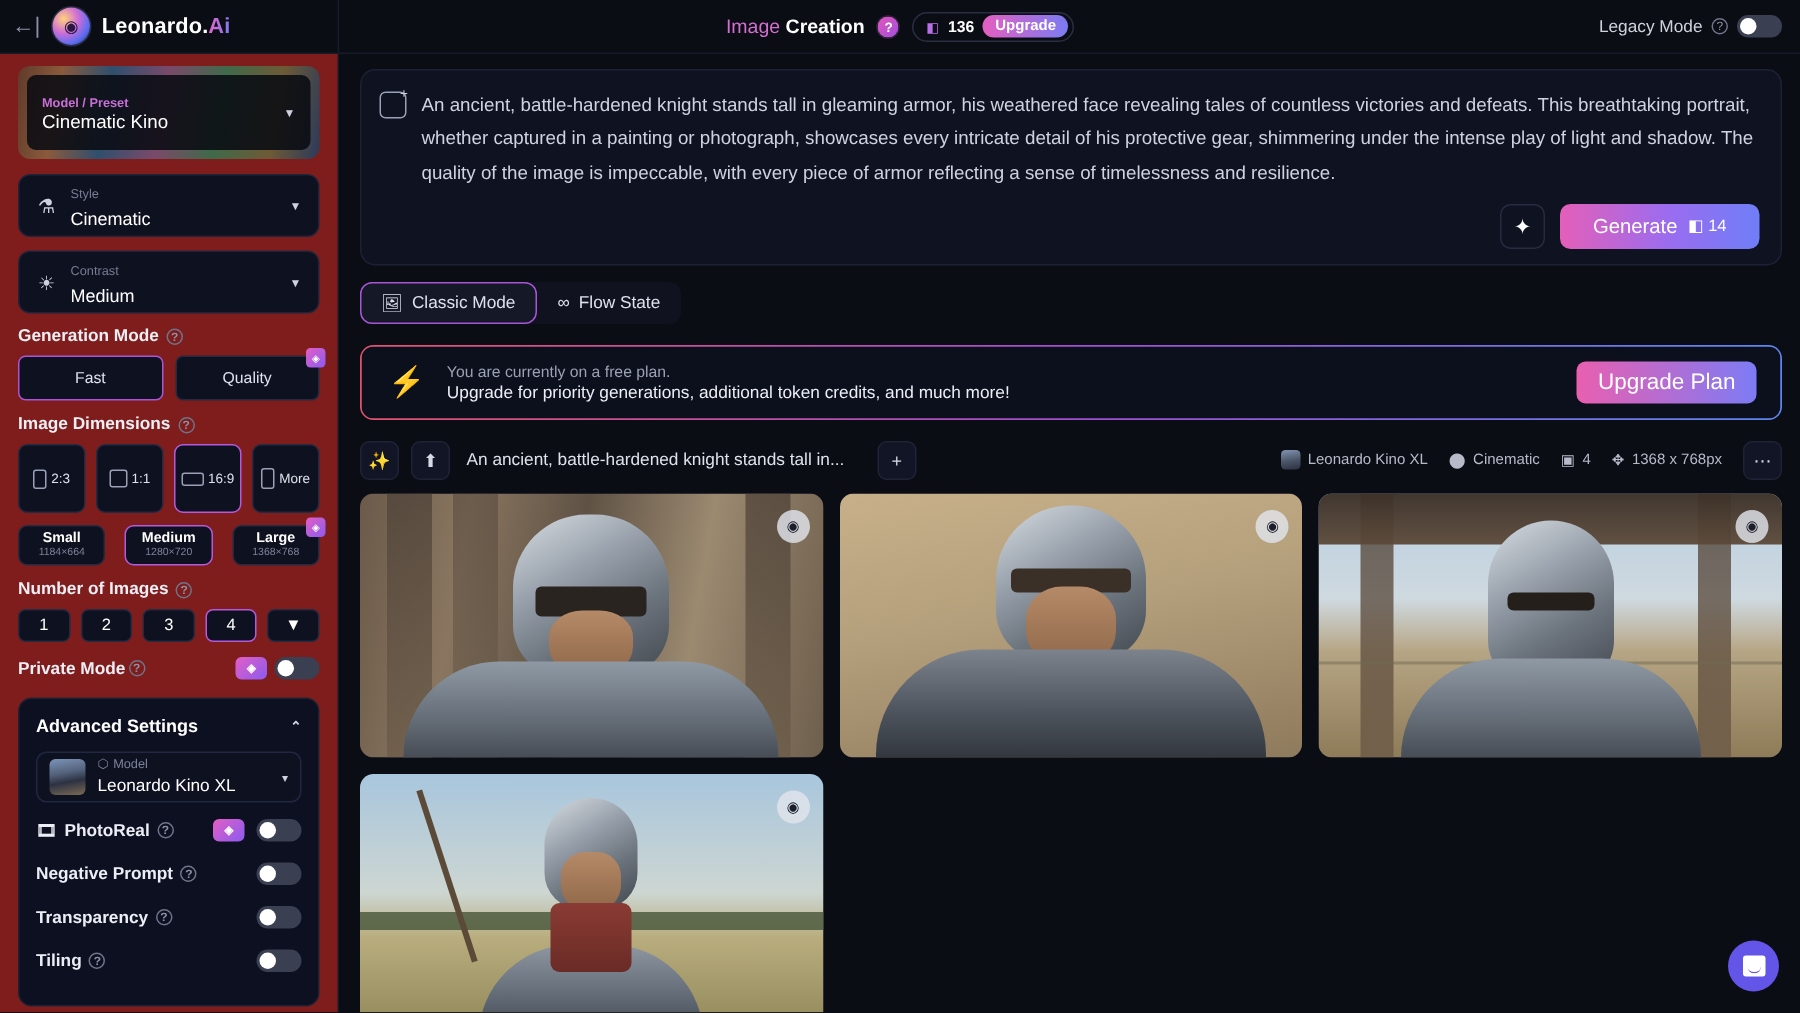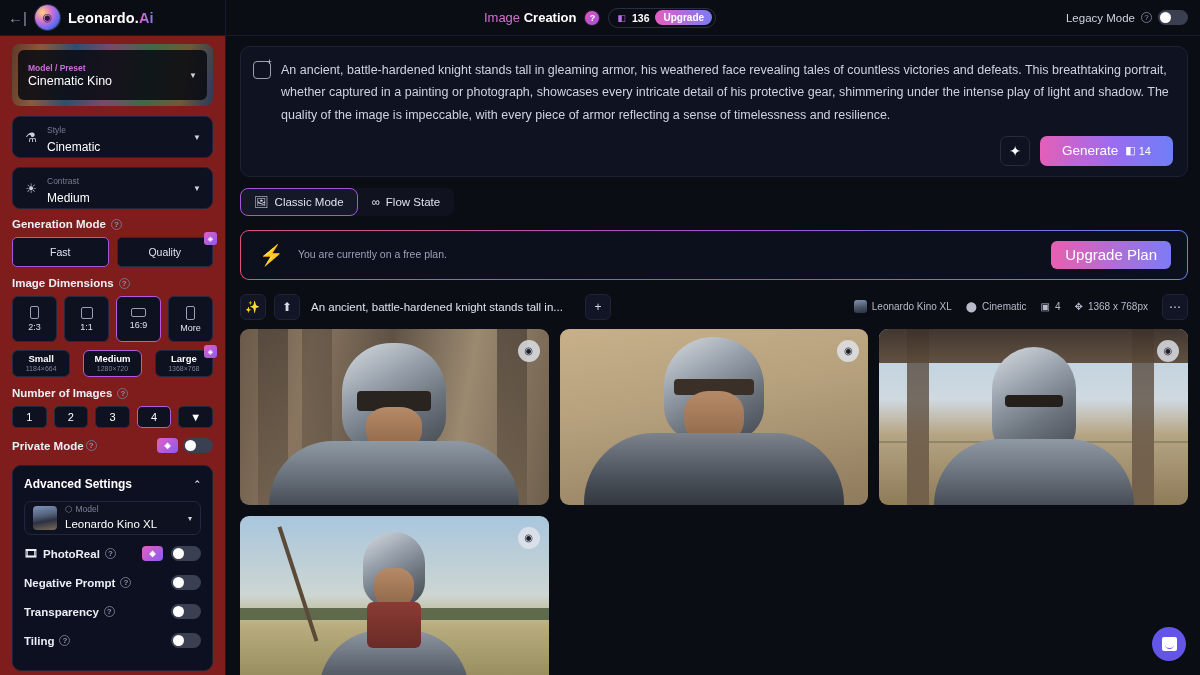--- a/index.html
+++ b/index.html
@@ -131,21 +131,21 @@
     position: absolute; right: -5px; top: -6px;
     width: 13px; height: 13px; border-radius: 3px;
     background: linear-gradient(135deg,#e35fc4,#8a5bf0);
     display: flex; align-items: center; justify-content: center;
     font-size: 7px; color: #fff;
   }
 
   .dim-row { display: flex; gap: 7px; margin-bottom: 8px; }
   .dim-cell {
     flex: 1; height: 46px; border: 1px solid #252a40; border-radius: 6px;
-    background: #0e1120; display: flex; flex-direction: column;
+    background: #0e1120; display: flex; 
     align-items: center; justify-content: center; gap: 3px; cursor: pointer;
   }
   .dim-cell.active { border-color: #b25ae0; }
   .dim-glyph { border: 1.5px solid #9aa0b5; border-radius: 2px; }
   .g23 { width: 9px; height: 13px; }
   .g11 { width: 12px; height: 12px; }
   .g169 { width: 15px; height: 9px; }
   .gmore { width: 9px; height: 14px; }
   .dim-label { font-size: 9px; color: #dfe2ec; }
 
@@ -580,20 +580,21 @@
         <div class="mode-tab">
           <span>∞</span>
           <span>Flow State</span>
         </div>
       </div>
 
       <div class="banner">
         <span class="bolt">⚡</span>
         <div>
           <div class="banner-l1">You are currently on a free plan.</div>
+          <div class="banner-l2">Upgrade for priority generations, additional token credits, and much more!</div>
         </div>
         <span class="banner-btn">Upgrade Plan</span>
       </div>
 
       <div class="gen-toolbar">
         <span class="tb-icon-btn">✨</span>
         <span class="tb-icon-btn">⬆</span>
         <span class="tb-prompt">An ancient, battle-hardened knight stands tall in...</span>
         <span class="tb-icon-btn tb-plus">+</span>
         <span class="tb-right">

